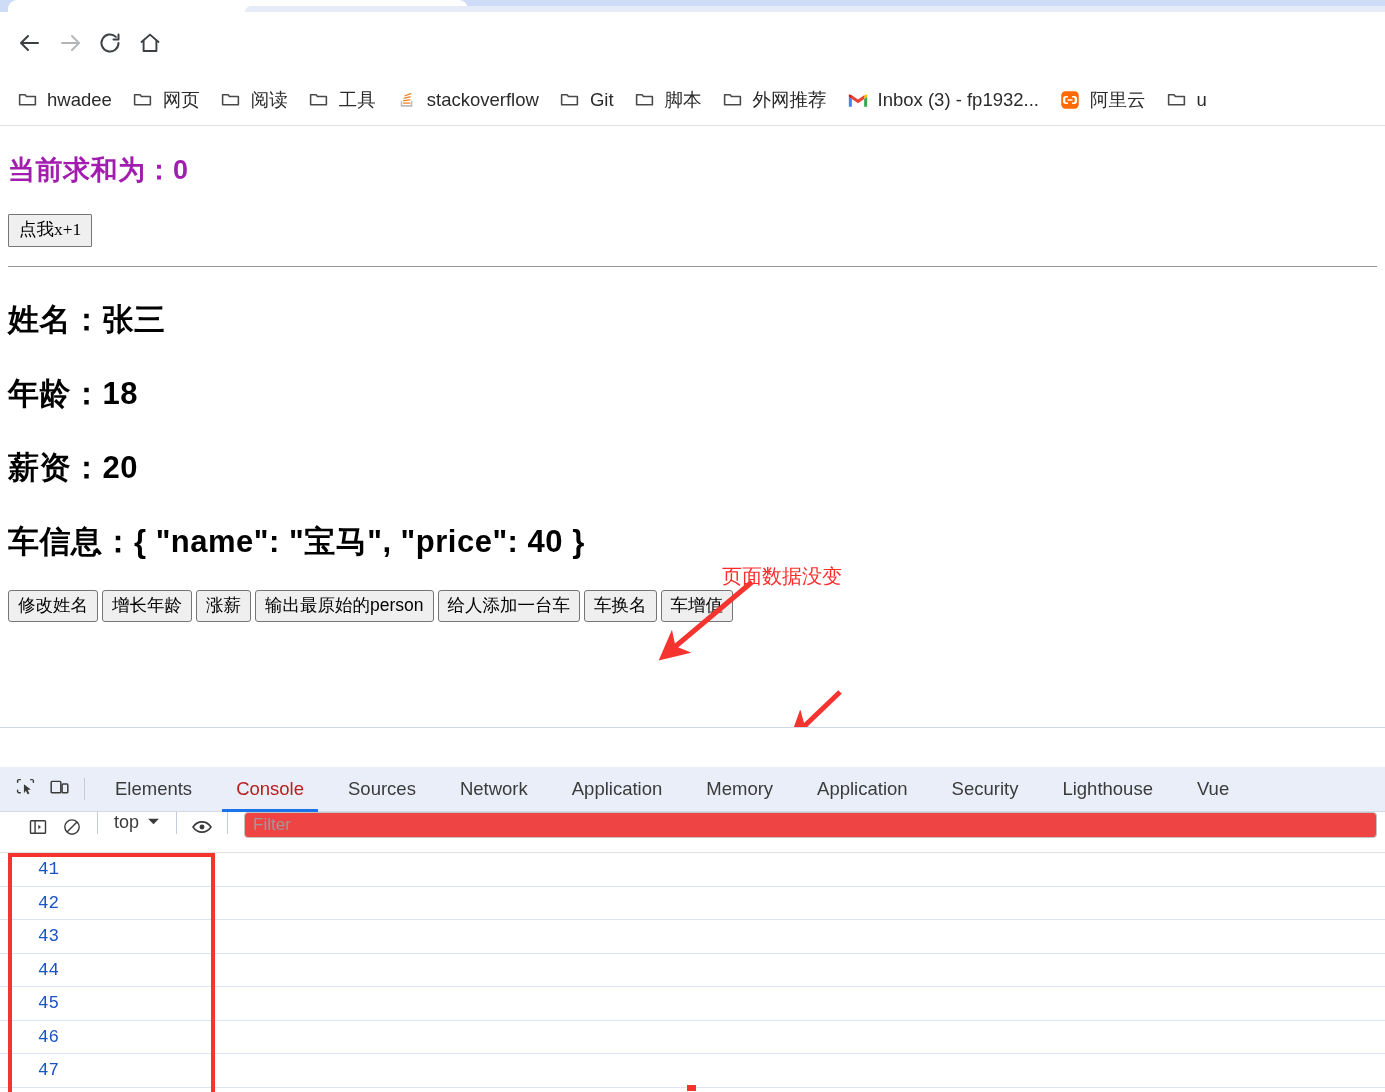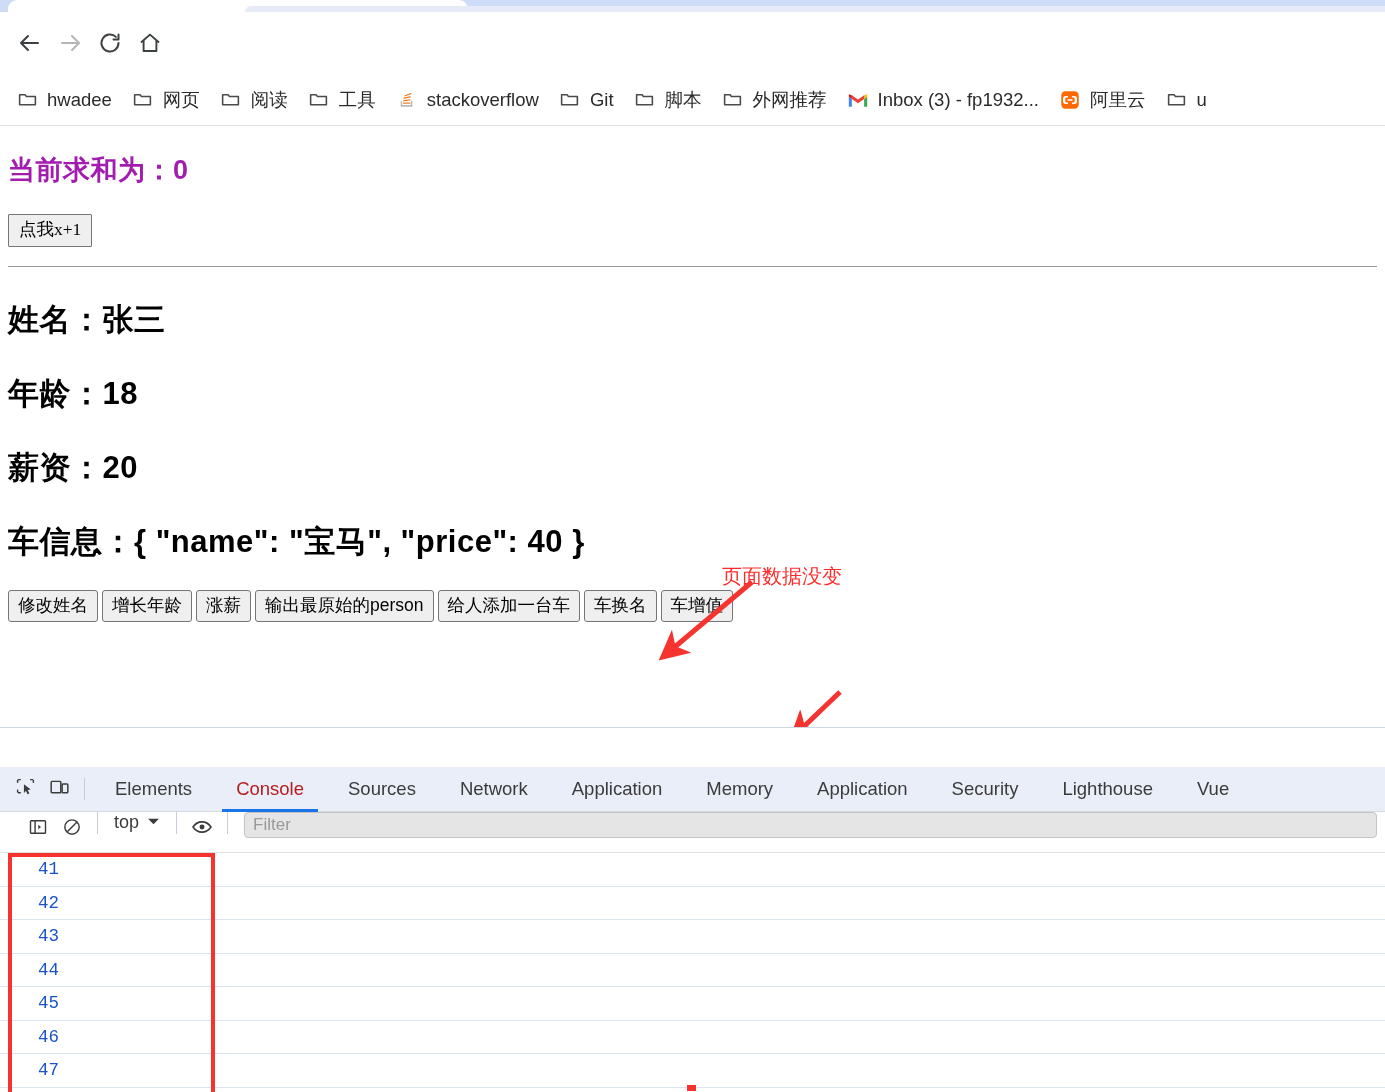--- a/index.html
+++ b/index.html
@@ -232,21 +232,21 @@
     font-size: 18px; color: #3b3b3b;
     padding: 0 8px;
     flex: 0 0 auto;
   }
   #filter-input {
     flex: 1 1 auto;
     height: 26px;
     margin: 0 8px 0 8px;
     border: 1px solid #c4c4c4;
     border-radius: 4px;
-    background: #e5e5e5;
+    background: #ef4444;
     font-family: "Liberation Sans", sans-serif;
     font-size: 17px;
     color: #222;
     padding: 0 8px;
     outline: none;
   }
   #filter-input::placeholder { color: #9a9a9a; }
 
   #console-body {
     position: relative;

